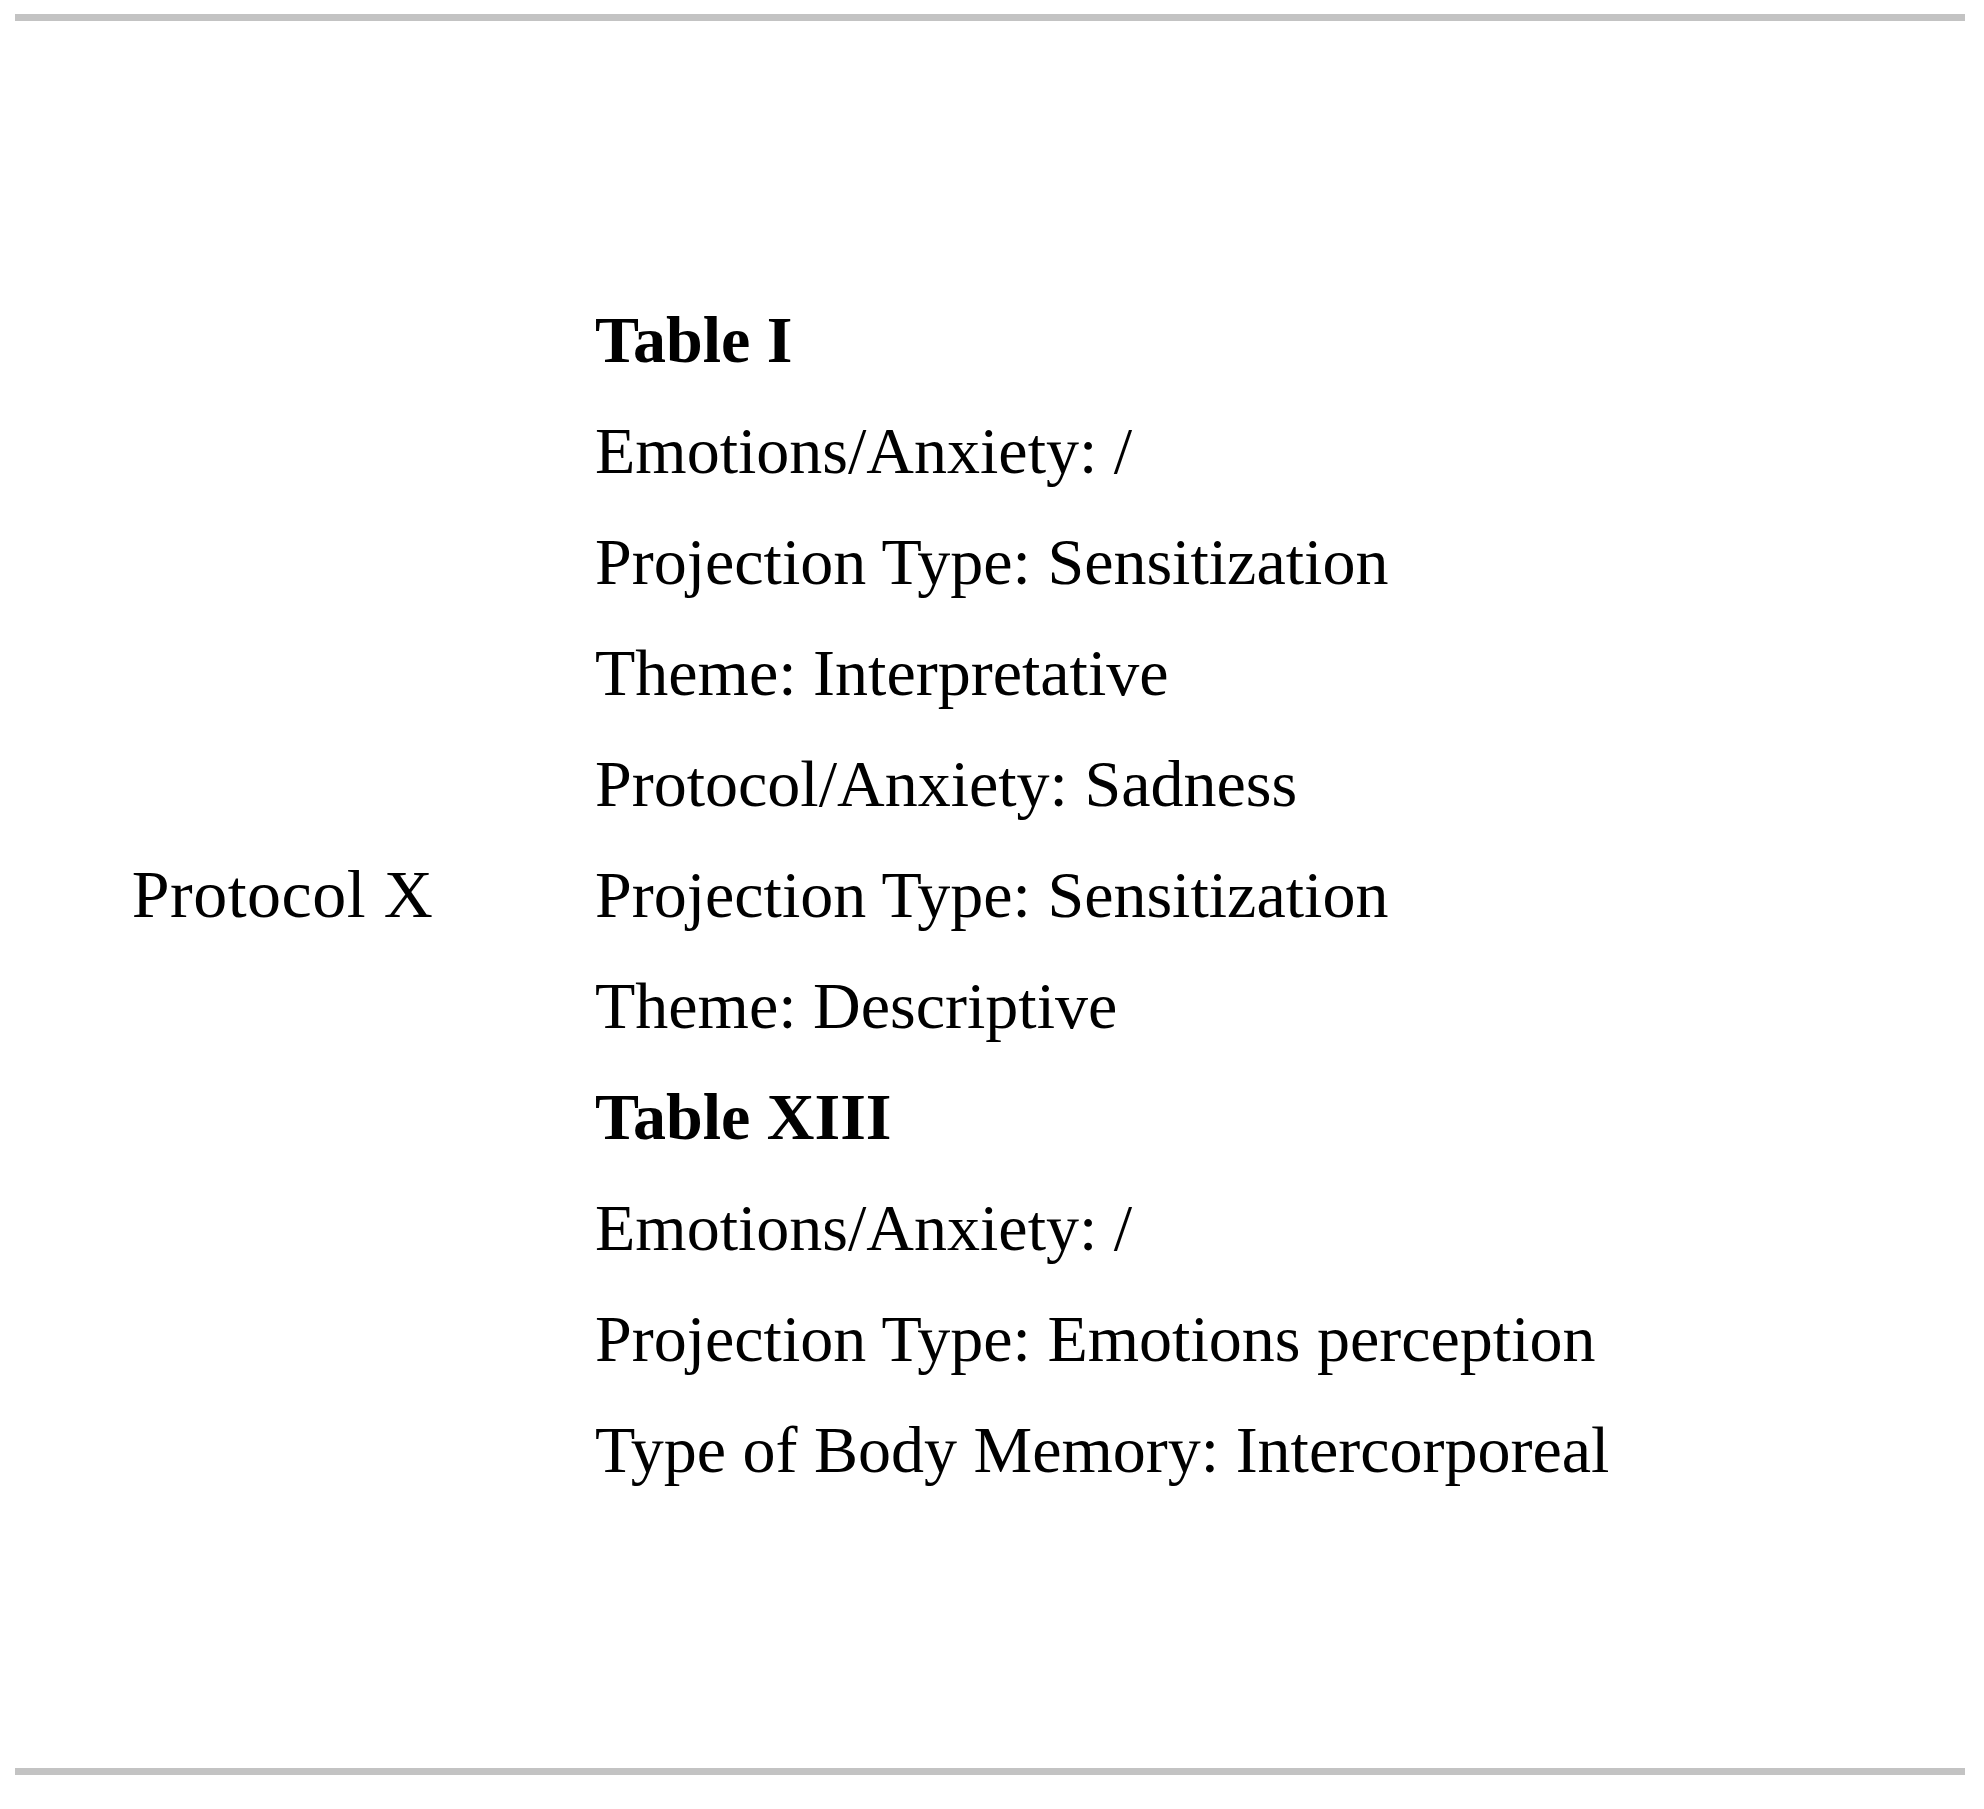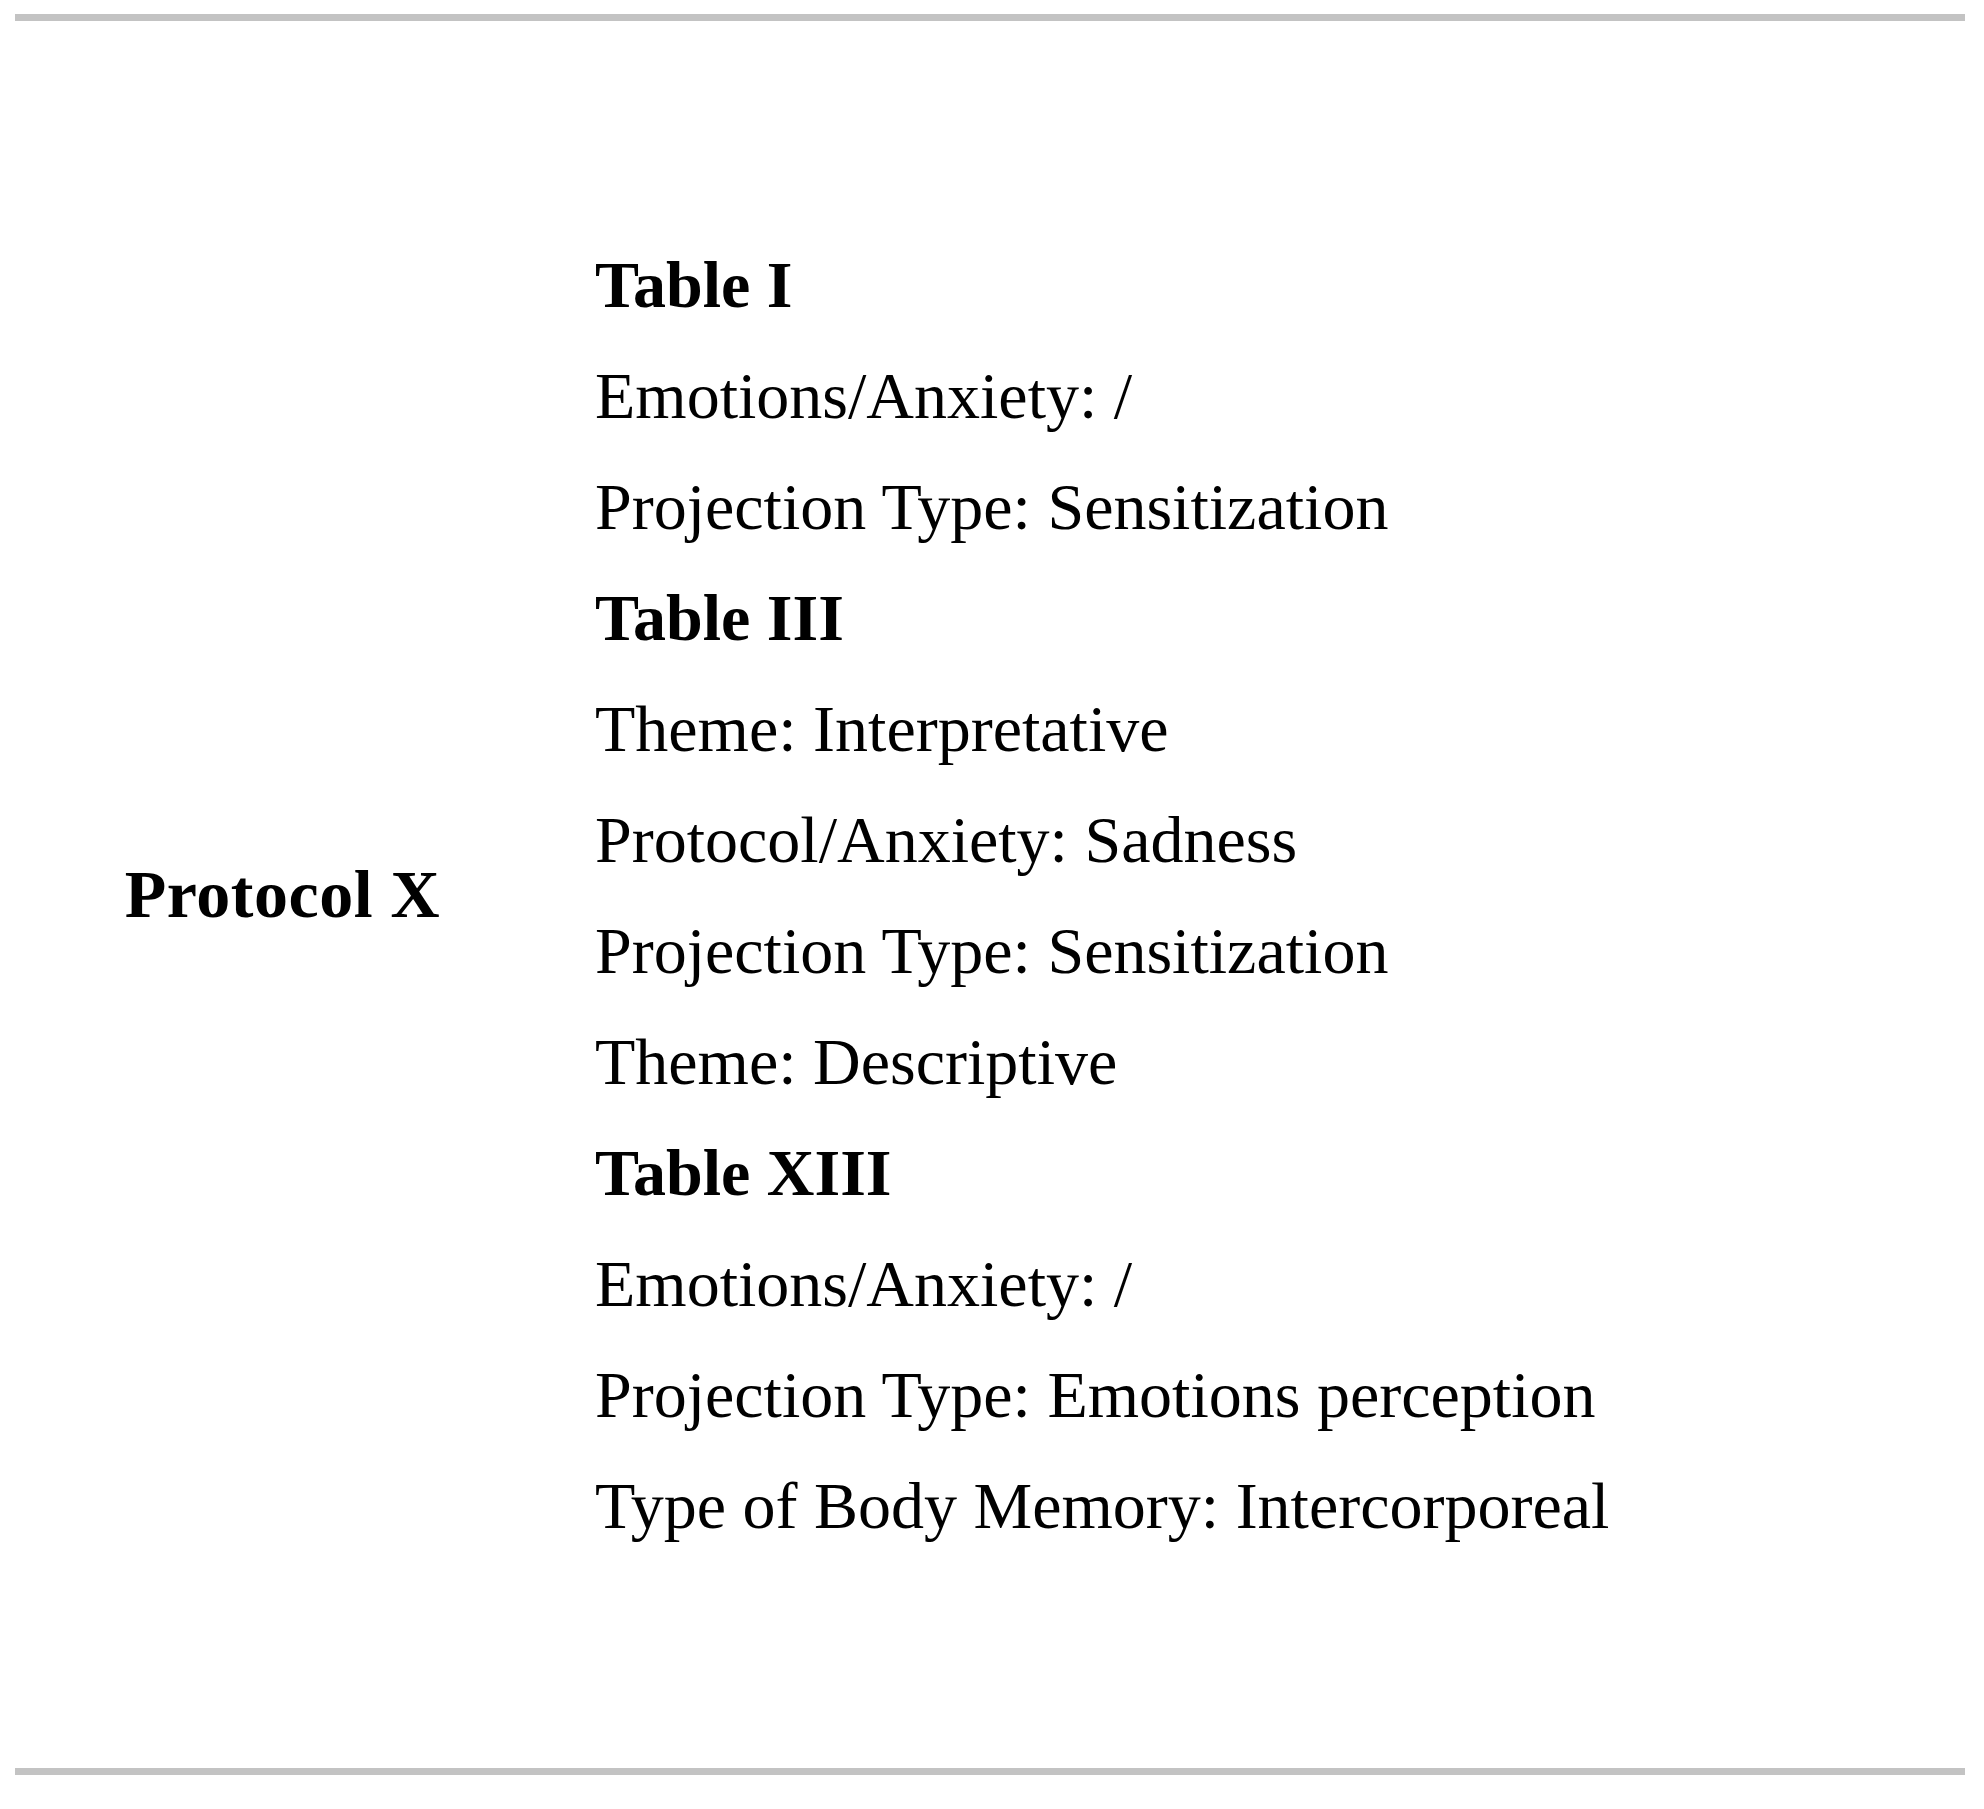--- a/index.html
+++ b/index.html
@@ -47,21 +47,21 @@
     width: 595px;
     flex: 0 0 595px;
     display: flex;
     align-items: center;
     justify-content: center;
     box-sizing: border-box;
     padding-right: 30px;
   }
 
   .protocol-label {
-    font-weight: bold;
+    font-weight: normal;
     font-size: 68px;
     line-height: 1.05;
     letter-spacing: 0.5px;
     white-space: nowrap;
   }
 
   .col-content {
     flex: 1 1 auto;
     display: flex;
     flex-direction: column;
@@ -94,21 +94,20 @@
     <div class="col-label">
       <span class="protocol-label">Protocol X</span>
     </div>
 
     <div class="col-content">
 
       <div class="entry-line heading">Table I</div>
       <div class="entry-line">Emotions/Anxiety: /</div>
       <div class="entry-line">Projection Type: Sensitization</div>
 
-      <div class="entry-line heading">Table III</div>
       <div class="entry-line">Theme: Interpretative</div>
       <div class="entry-line">Protocol/Anxiety: Sadness</div>
       <div class="entry-line">Projection Type: Sensitization</div>
 
       <div class="entry-line">Theme: Descriptive</div>
       <div class="entry-line heading">Table XIII</div>
       <div class="entry-line">Emotions/Anxiety: /</div>
       <div class="entry-line">Projection Type: Emotions perception</div>
       <div class="entry-line">Type of Body Memory: Intercorporeal</div>
 

